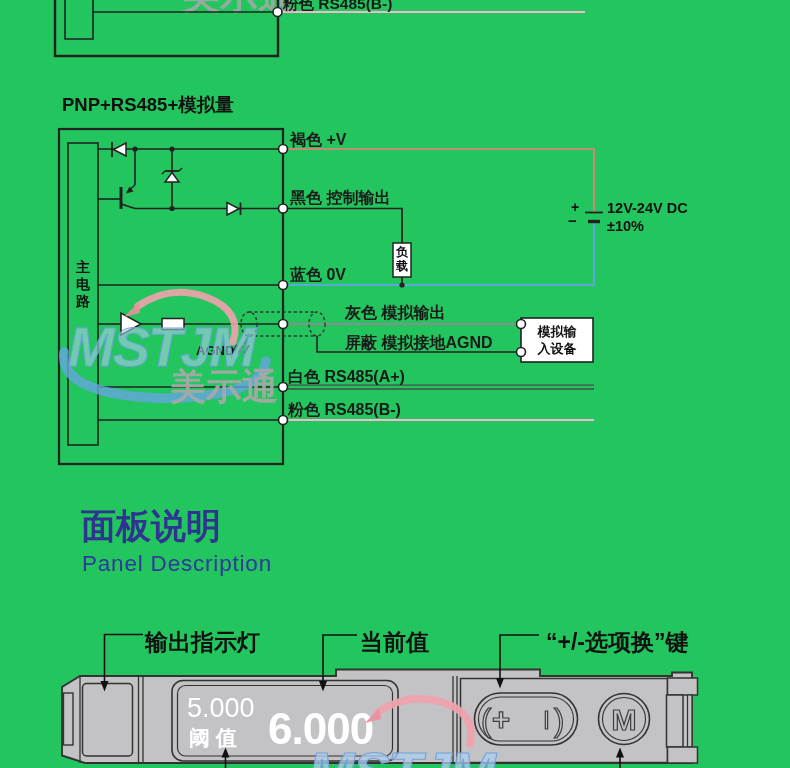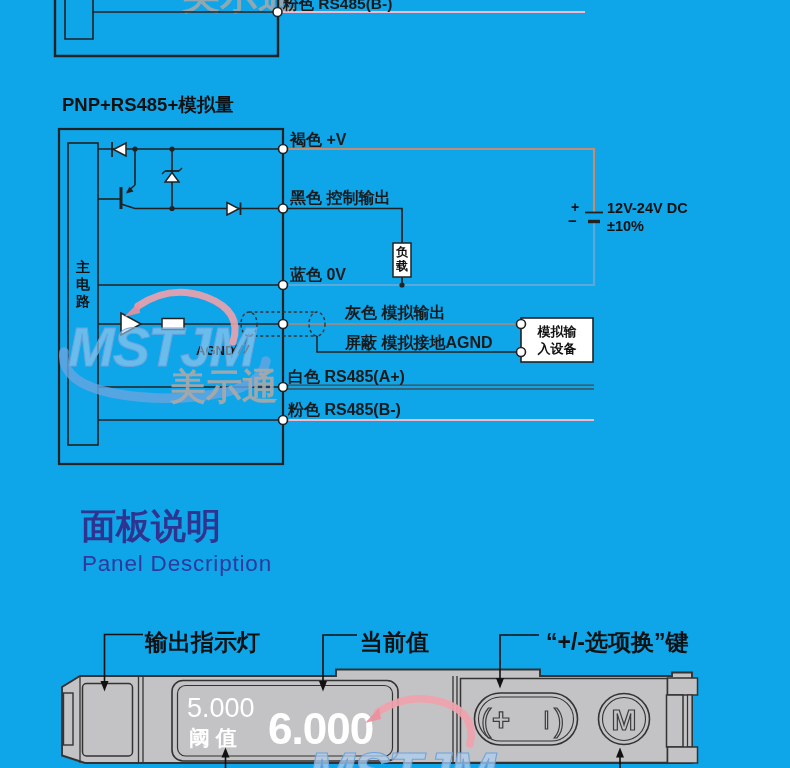--- a/index.html
+++ b/index.html
@@ -1,16 +1,16 @@
 <!DOCTYPE html>
 <html><head>
 <meta charset="utf-8">
 <style>
   html,body{margin:0;padding:0;background:#fff;}
-  .page{position:relative;width:790px;height:768px;background:#0ea5e9;overflow:hidden;
+  .page{position:relative;width:790px;height:768px;background:#22c55e;overflow:hidden;
         font-family:"Liberation Sans","DejaVu Sans",sans-serif;}
   svg text{font-family:"Liberation Sans","DejaVu Sans",sans-serif;}
 </style>
 </head>
 <body>
 
 <div class="page">
 <svg width="790" height="768" viewBox="0 0 790 768">
 
   <g>

